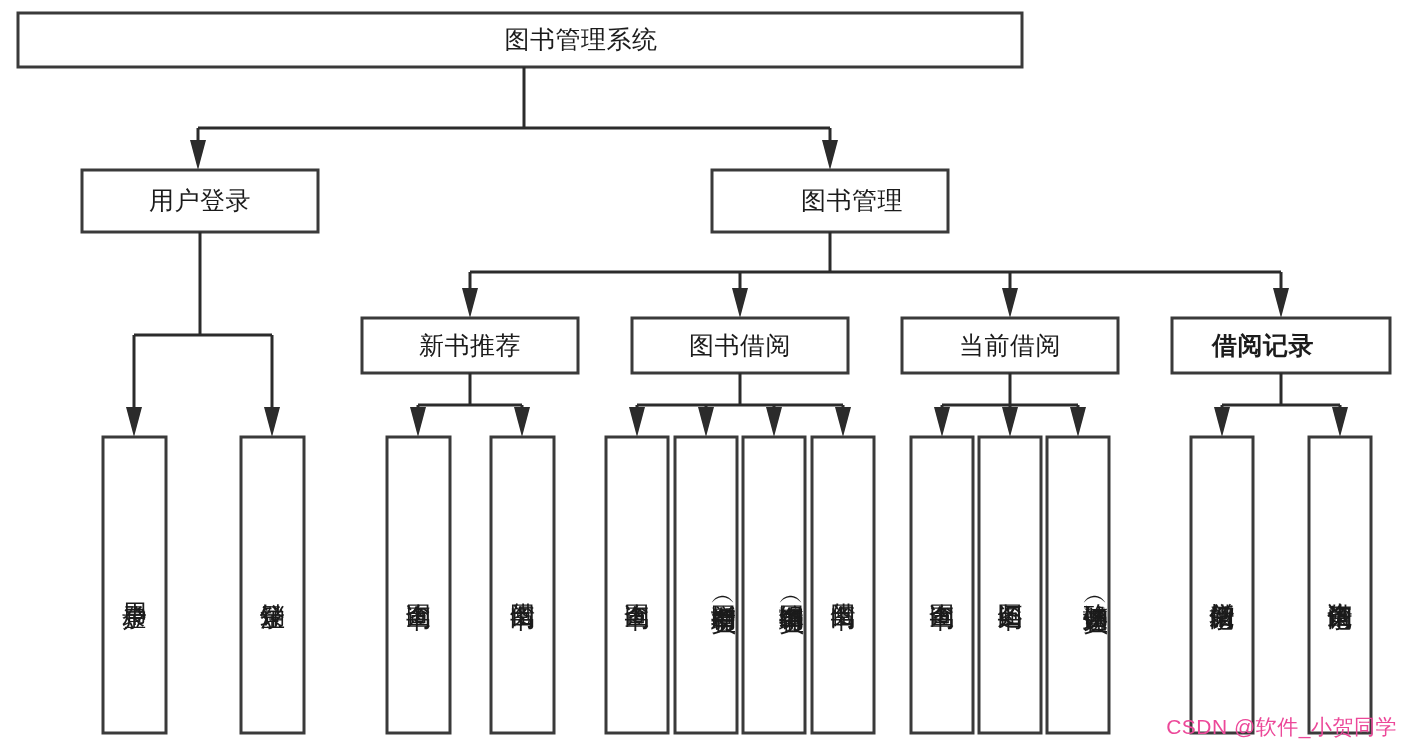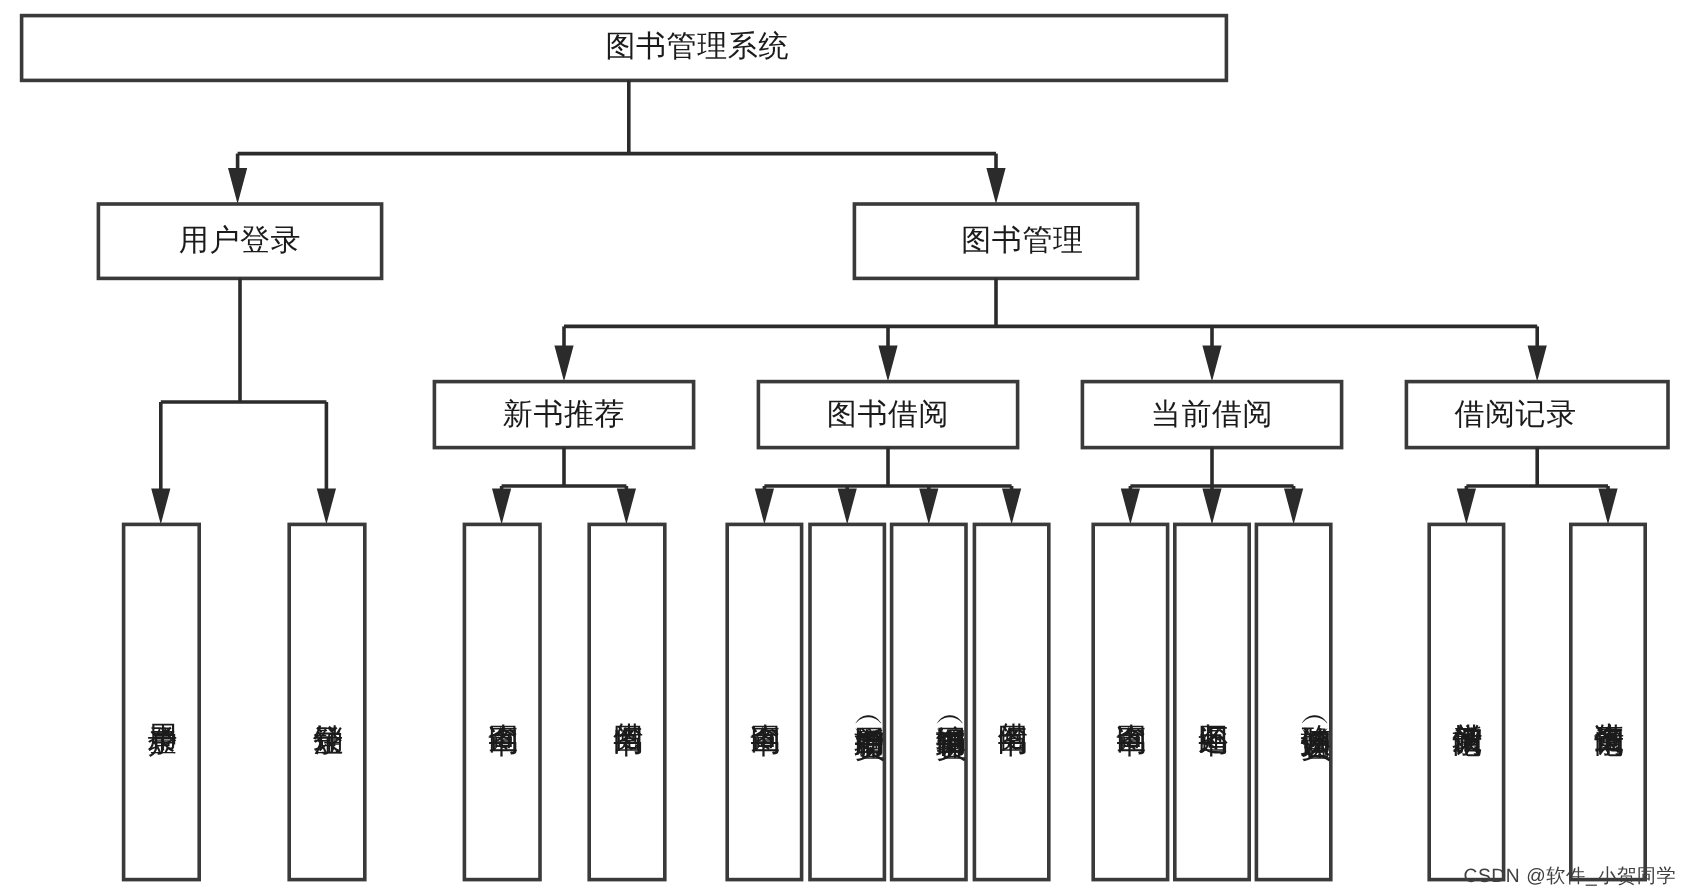--- a/index.html
+++ b/index.html
@@ -66,22 +66,22 @@
     letter-spacing: 1px;
     writing-mode: vertical-rl;
     text-orientation: upright;
     text-align: center;
     pointer-events: none;
   }
   .watermark {
     position: absolute;
     right: 8px;
     bottom: 6px;
-    font-size: 16px;
-    color: #404040;
+    font-size: 21px;
+    color: #ec4899;
     letter-spacing: 0.5px;
     white-space: nowrap;
     pointer-events: none;
   }
 </style>
 </head>
 <body>
 
 <div id="diagram-root">
 
@@ -177,21 +177,21 @@
   </svg>
 
   <div class="node-label-h" style="left:7px; top:13px; width:1148px; height:54px;">图书管理系统</div>
 
   <div class="node-label-h" style="left:82px; top:170px; width:236px; height:62px;">用户登录</div>
   <div class="node-label-h" style="left:712px; top:170px; width:280px; height:62px;">图书管理</div>
 
   <div class="node-label-h" style="left:362px; top:318px; width:216px; height:55px;">新书推荐</div>
   <div class="node-label-h" style="left:632px; top:318px; width:216px; height:55px;text-align:center;">图书借阅</div>
   <div class="node-label-h" style="left:902px; top:318px; width:216px; height:55px;">当前借阅</div>
-  <div class="node-label-h" style="left:1172px; top:318px; width:182px; height:55px;">借阅记录</div>
+  <div class="node-label-h" style="left:1172px; top:318px; width:182px; height:55px;font-weight:bold;">借阅记录</div>
 
   <div class="node-label-v" style="left:103px; top:437px; width:63px; height:296px;">用户登录</div>
   <div class="node-label-v" style="left:241px; top:437px; width:63px; height:296px;">注销登录</div>
 
   <div class="node-label-v" style="left:387px; top:437px; width:63px; height:296px;">查询图书</div>
   <div class="node-label-v" style="left:491px; top:437px; width:63px; height:296px;">借阅图书</div>
 
   <div class="node-label-v" style="left:606px; top:437px; width:62px; height:296px;">查询图书</div>
   <div class="node-label-v" style="left:675px; top:437px; width:62px; height:296px; align-items:flex-start; padding-top:6px; box-sizing:border-box;">新增图书（管理员）</div>
   <div class="node-label-v" style="left:743px; top:437px; width:62px; height:296px; align-items:flex-start; padding-top:6px; box-sizing:border-box;">编辑图书（管理员）</div>

